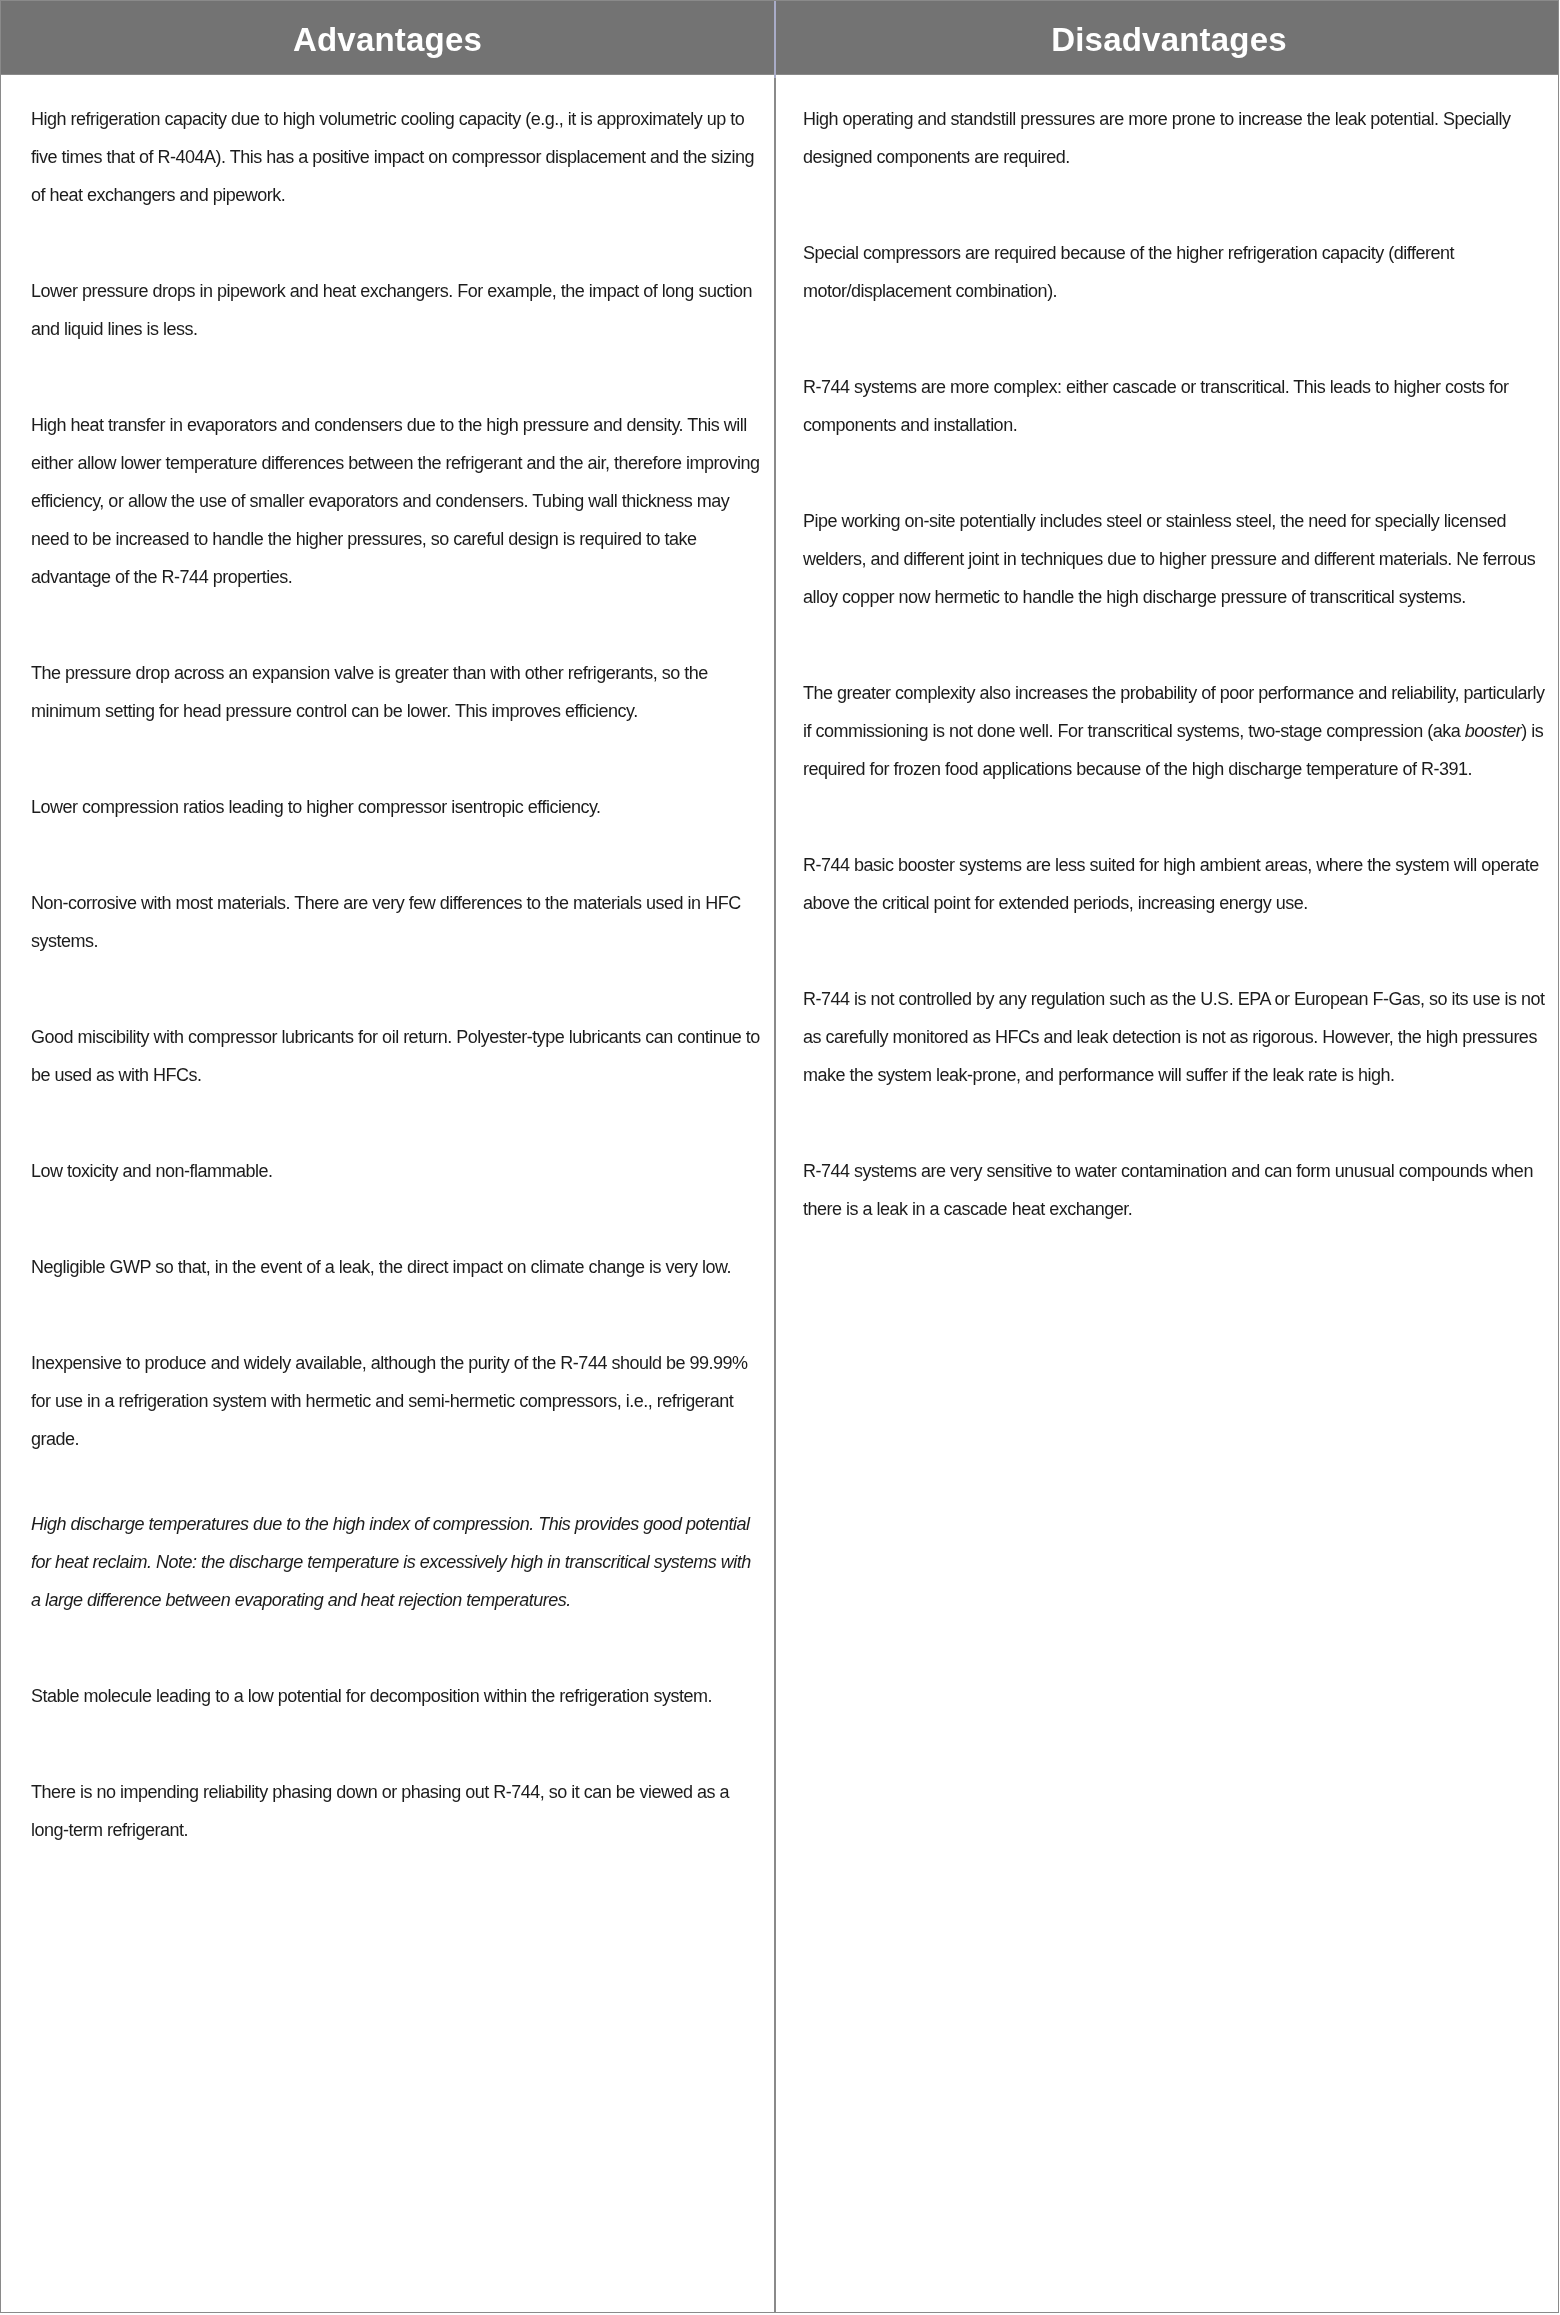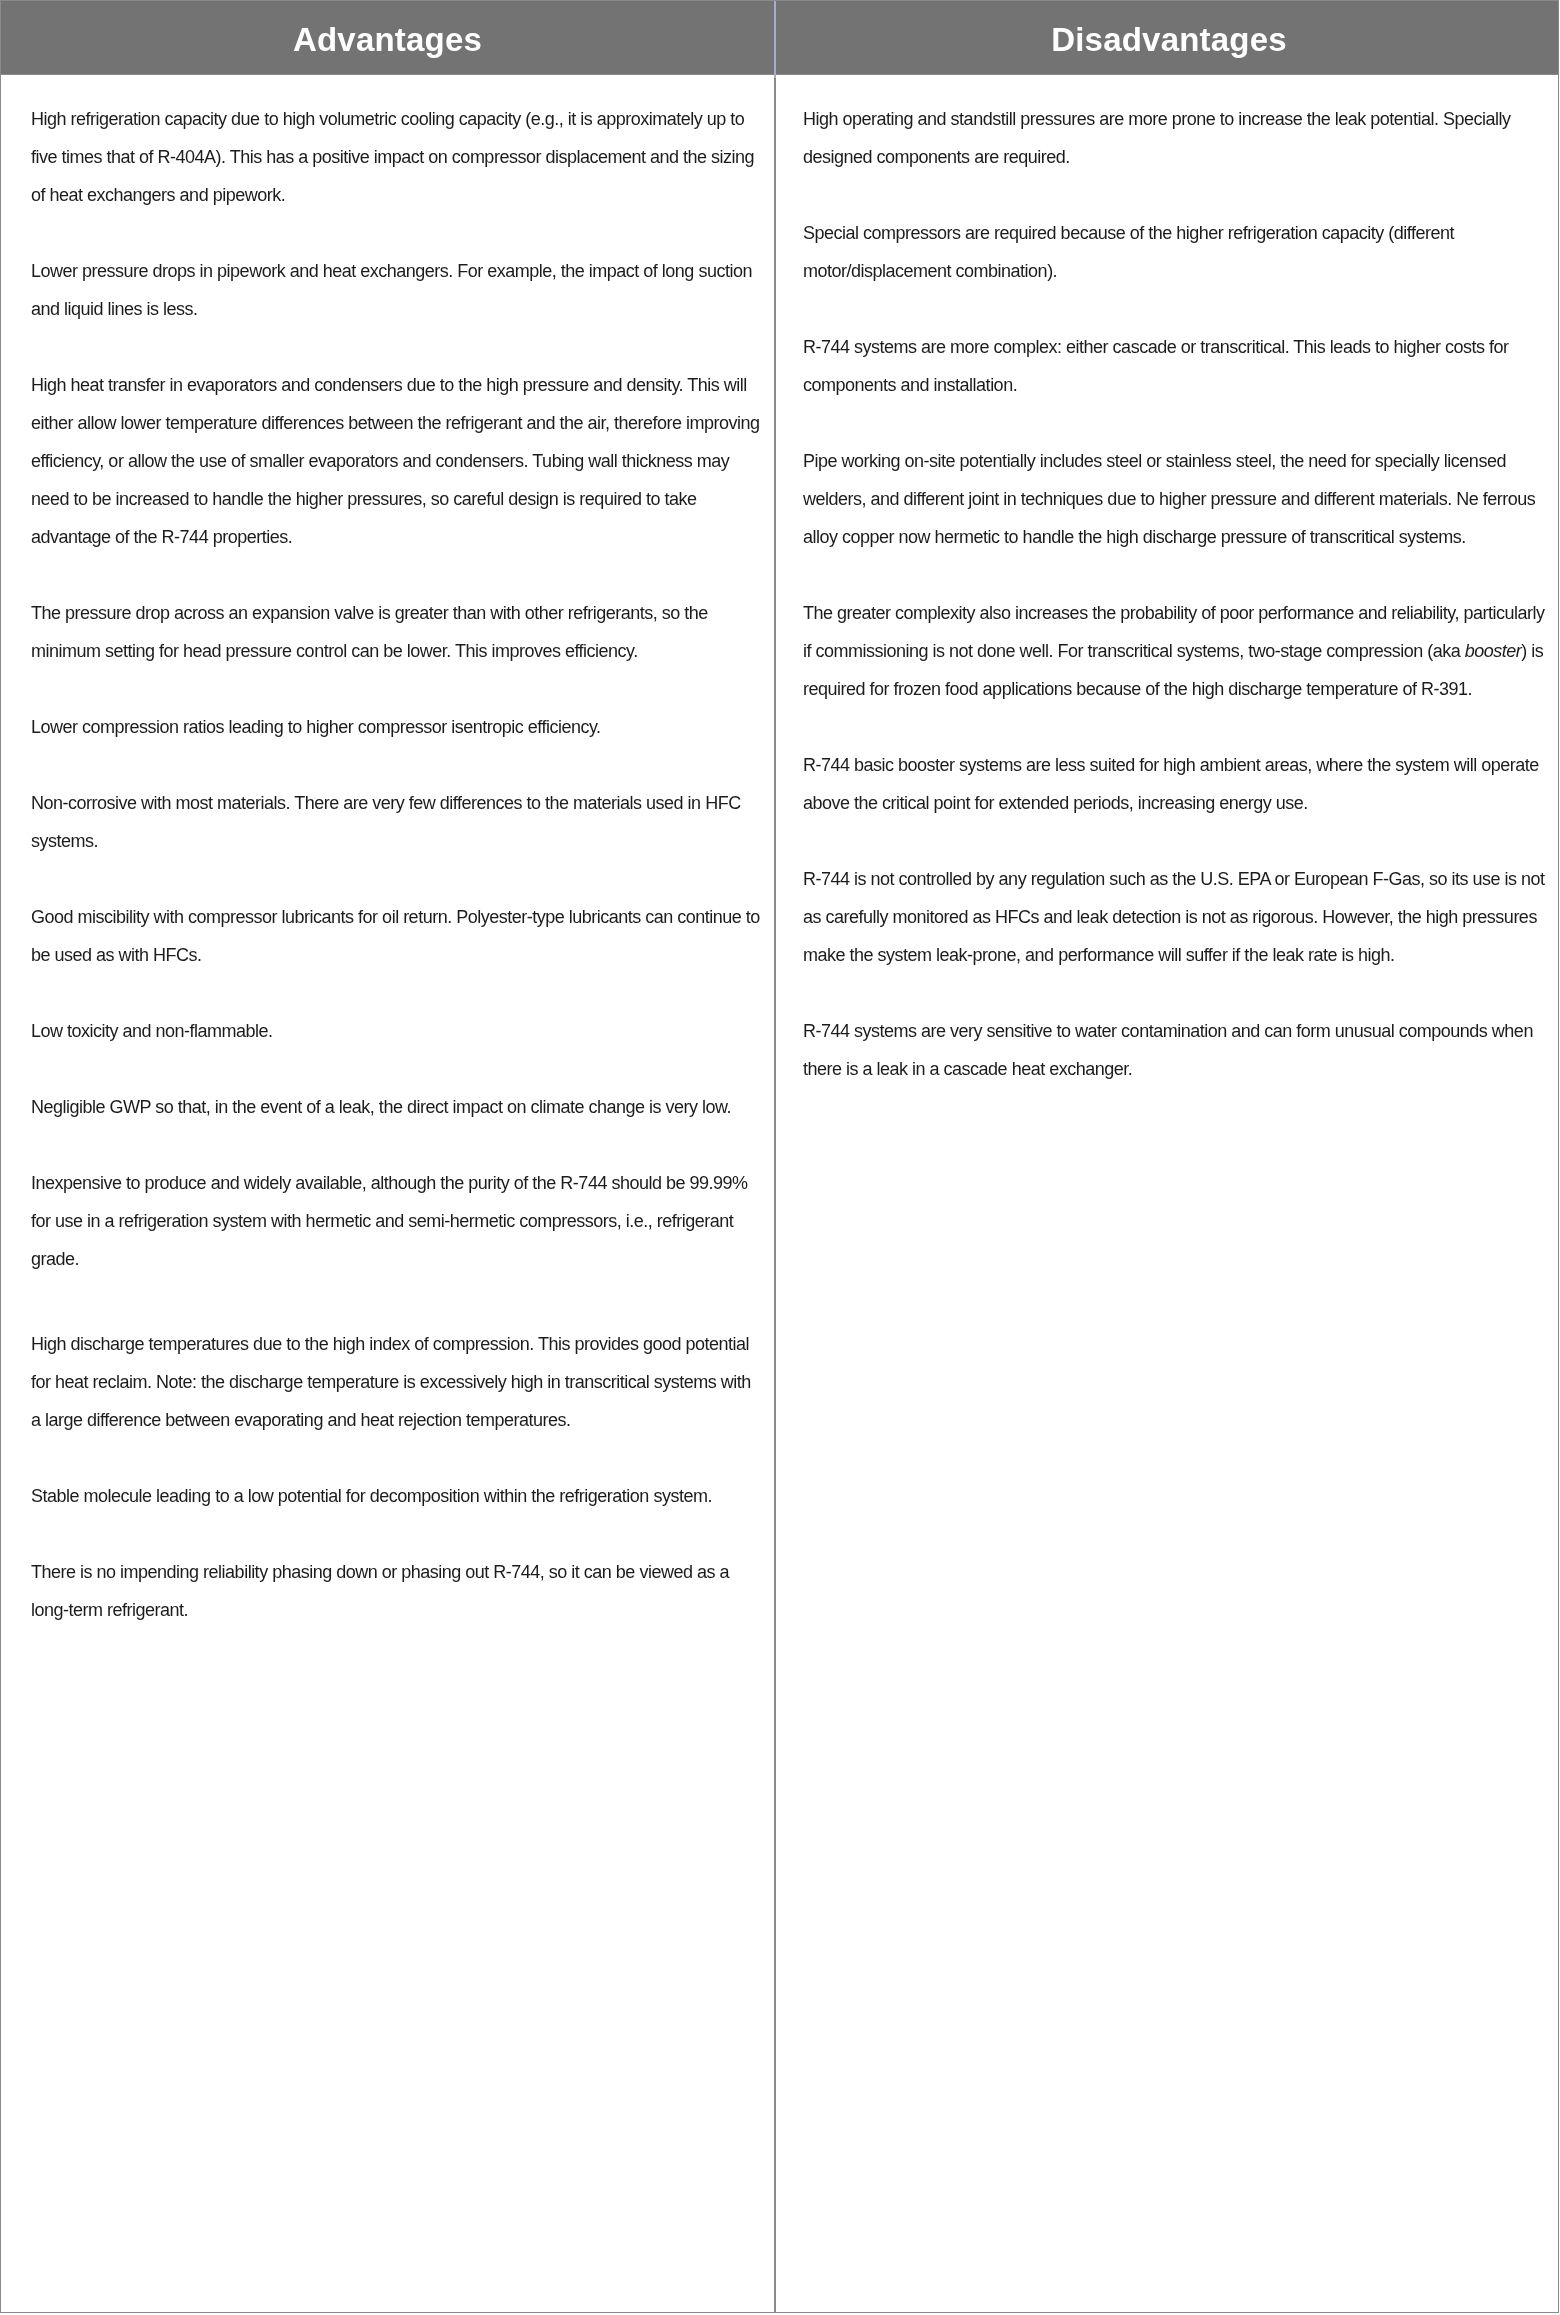--- a/index.html
+++ b/index.html
@@ -9,22 +9,22 @@
   .hcell { position: absolute; top: 0; height: 77px; display: flex; align-items: center; justify-content: center; color: #ffffff; font-weight: bold; font-size: 33px; letter-spacing: 0.2px; }
   .hcell.left { left: 0; width: 773px; }
   .hcell.right { left: 777px; width: 782px; }
   .vdiv { position: absolute; left: 773px; top: 0; width: 1.8px; height: 100%; background: #8a8a8a; }
   .vdiv .top { position: absolute; left: 0; top: 0; width: 1.8px; height: 77px; background: #a9acc8; }
   .col { position: absolute; top: 79px; }
   .col.left { left: 30px; width: 733px; }
   .col.right { left: 802px; width: 742px; }
   .para { margin: 0; font-size: 18px; line-height: 38px; font-weight: normal; color: #1c1c1c; letter-spacing: -0.5px; }
   .col.left .para:first-child, .col.right .para:first-child { margin-top: 20px; }
-  .para + .para { margin-top: 38px; }
-  .col.left .para.gap-lg { margin-top: 47px; }
+  .para + .para { margin-top: 58px; }
+  .col.left .para.gap-lg { margin-top: 47px; font-style: italic; }
   em { font-style: italic; }
 </style>
 </head>
 <body>
 
 <div class="table">
   <div class="header">
     <div class="hcell left">Advantages</div>
     <div class="hcell right">Disadvantages</div>
   </div>

